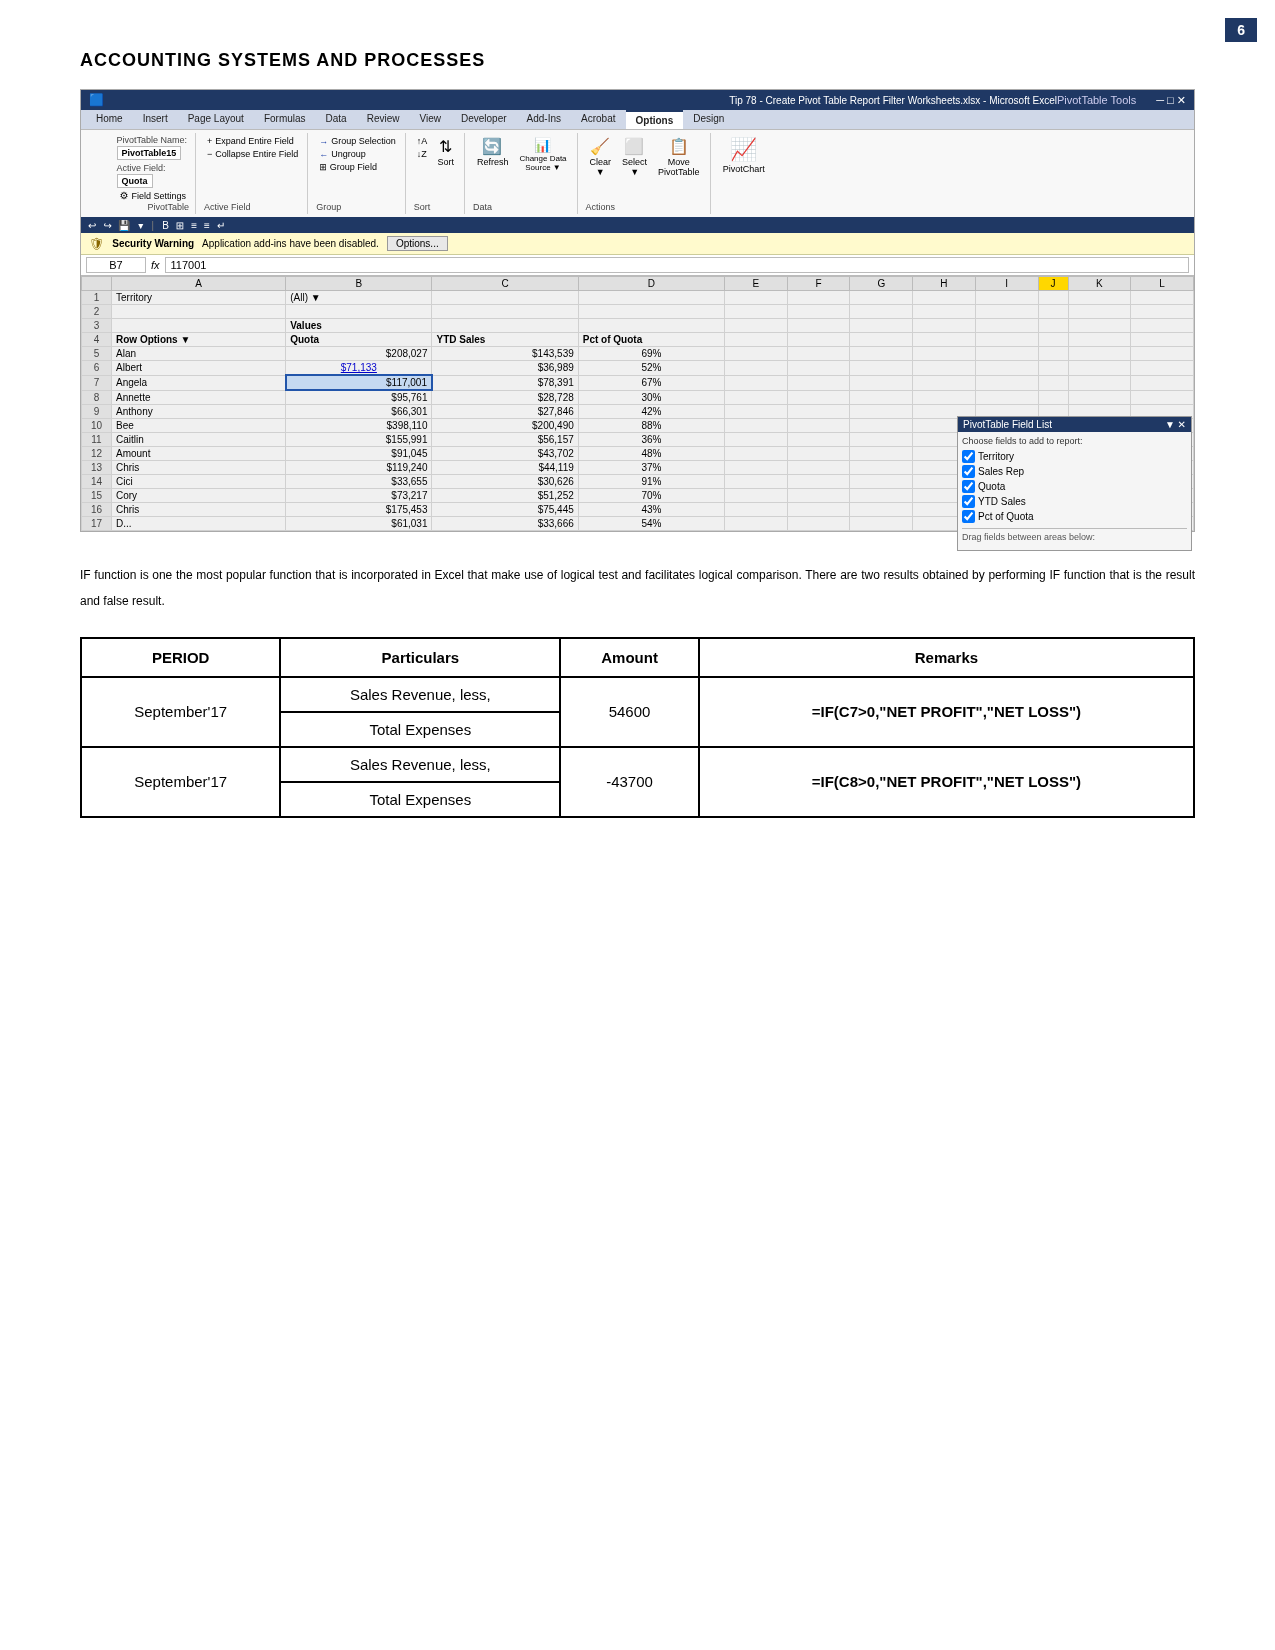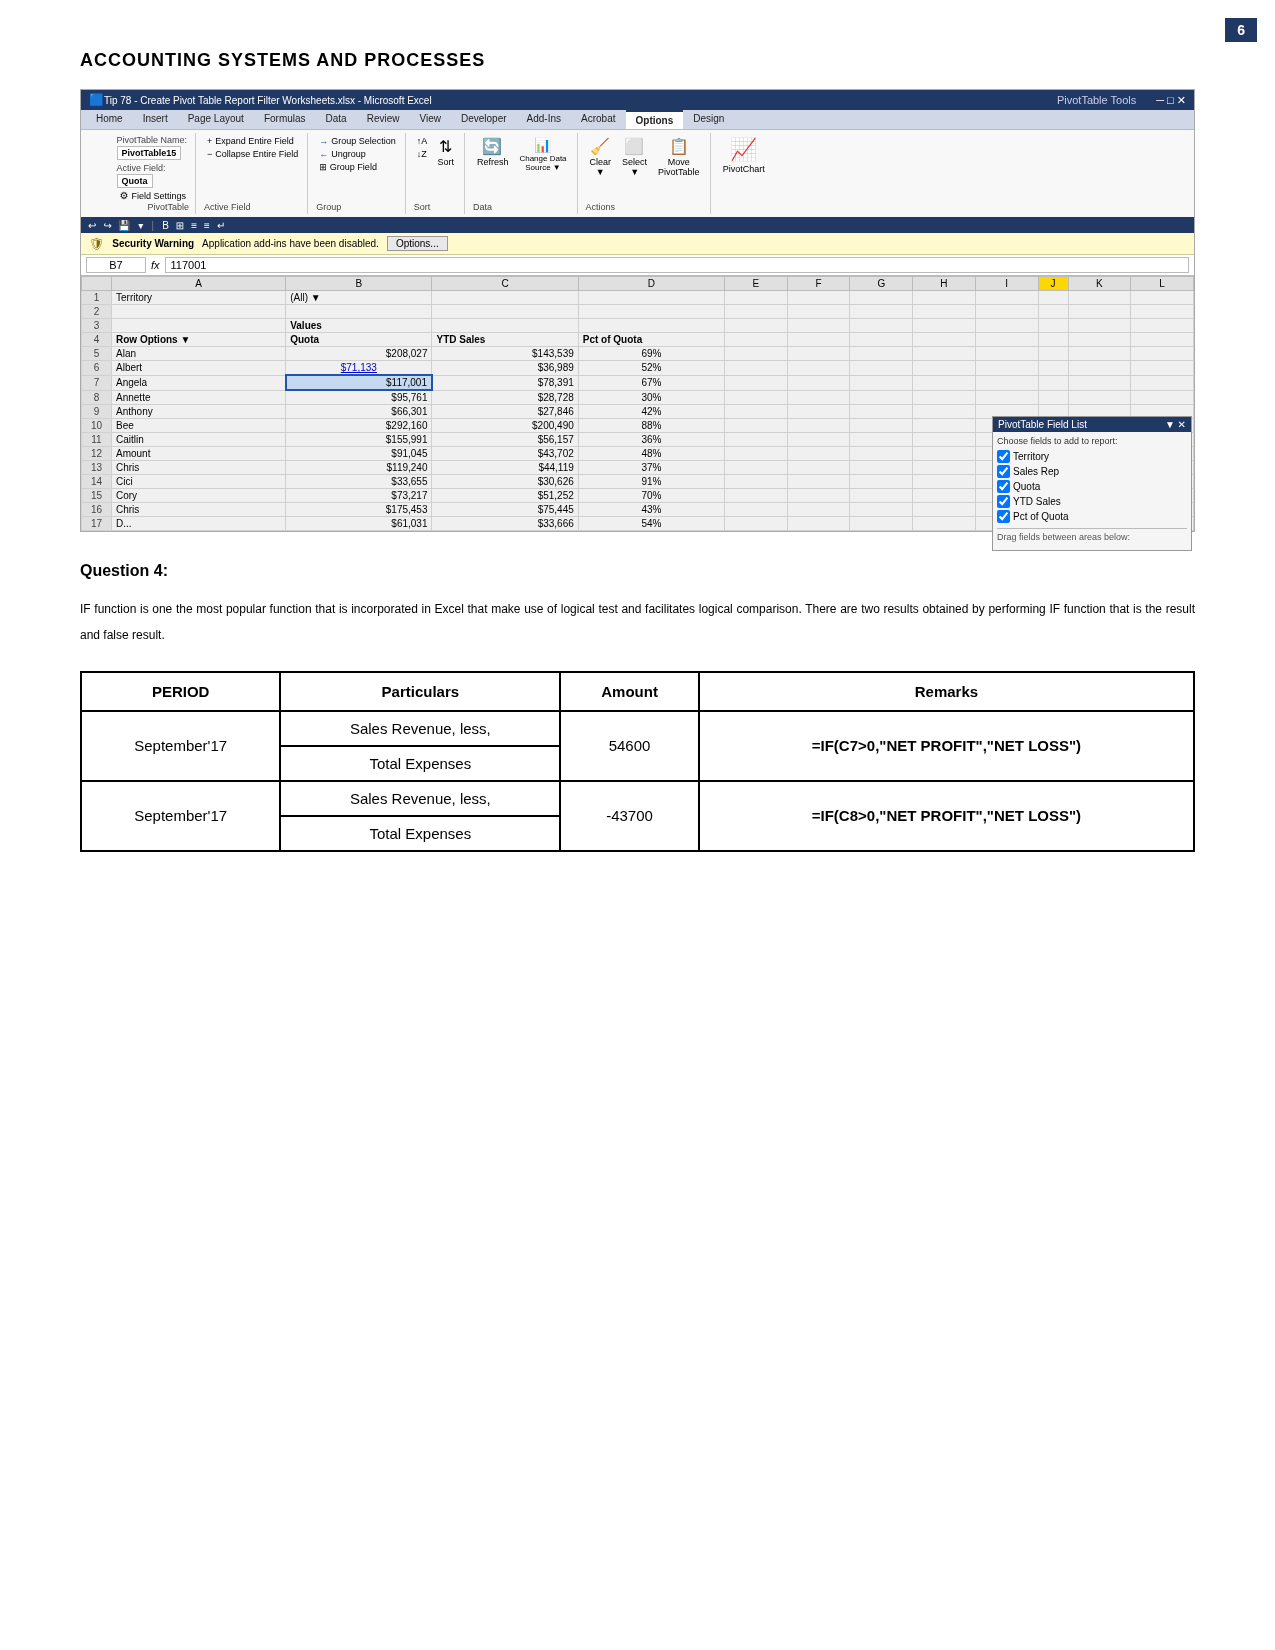--- a/index.html
+++ b/index.html
@@ -55,22 +55,23 @@
       background: #1f3864;
       color: #fff;
       padding: 3px 8px;
       font-size: 11px;
       display: flex;
       justify-content: space-between;
       align-items: center;
     }
     .title-bar-center {
       flex: 1;
-      text-align: left;
-      font-size: 10px;
+      text-align: right;
+      font-size: 10px;
+      margin-left: 12px;
     }
     .title-bar-right {
       font-size: 11px;
       color: #cce;
     }
     .ribbon-tabs {
       display: flex;
       background: #d0d8e8;
       border-bottom: 1px solid #bbb;
       padding: 0 5px;
@@ -212,21 +213,21 @@
     .excel-grid .col-a { min-width: 80px; }
     .excel-grid .col-b { min-width: 70px; }
     .excel-grid .col-c { min-width: 70px; }
     .excel-grid .col-d { min-width: 70px; }
 
     
     .pivot-panel {
       position: absolute;
       right: 2px;
       top: 140px;
-      width: 200px;
+      width: 235px;
       background: #f5f5f5;
       border: 1px solid #999;
       font-size: 10px;
       z-index: 10;
     }
     .pivot-panel-title {
       background: #1f3864;
       color: #fff;
       padding: 2px 5px;
       font-size: 10px;
@@ -641,21 +642,21 @@
               <td></td>
             <td></td>
               <td></td>
             <td></td>
               <td></td>
           </tr>
 
           <tr>
             <td class="row-num">10</td>
             <td>Bee</td>
-            <td class="number">$292,160</td>
+            <td class="number">$398,110</td>
             <td class="number">$200,490</td>
             <td class="center">88%</td>
             <td></td>
               <td></td>
             <td></td>
               <td></td>
             <td></td>
               <td></td>
             <td></td>
               <td></td>
@@ -805,21 +806,20 @@
           <div class="pivot-separator">
             <span>Drag fields between areas below:</span>
           </div>
         </div>
       </div>
 
     </div>
   </div>
 
   <div class="doc-body">
-    <div class="question-label">Question 4:</div>
     <p class="doc-paragraph">IF function is one the most popular function that is incorporated in Excel that make use of logical test and facilitates logical comparison. There are two results obtained by performing IF function that is the result and false result.</p>
 
     <table class="data-table">
       <thead>
         <tr>
           <th>PERIOD</th>
           <th>Particulars</th>
           <th>Amount</th>
           <th>Remarks</th>
         </tr>

